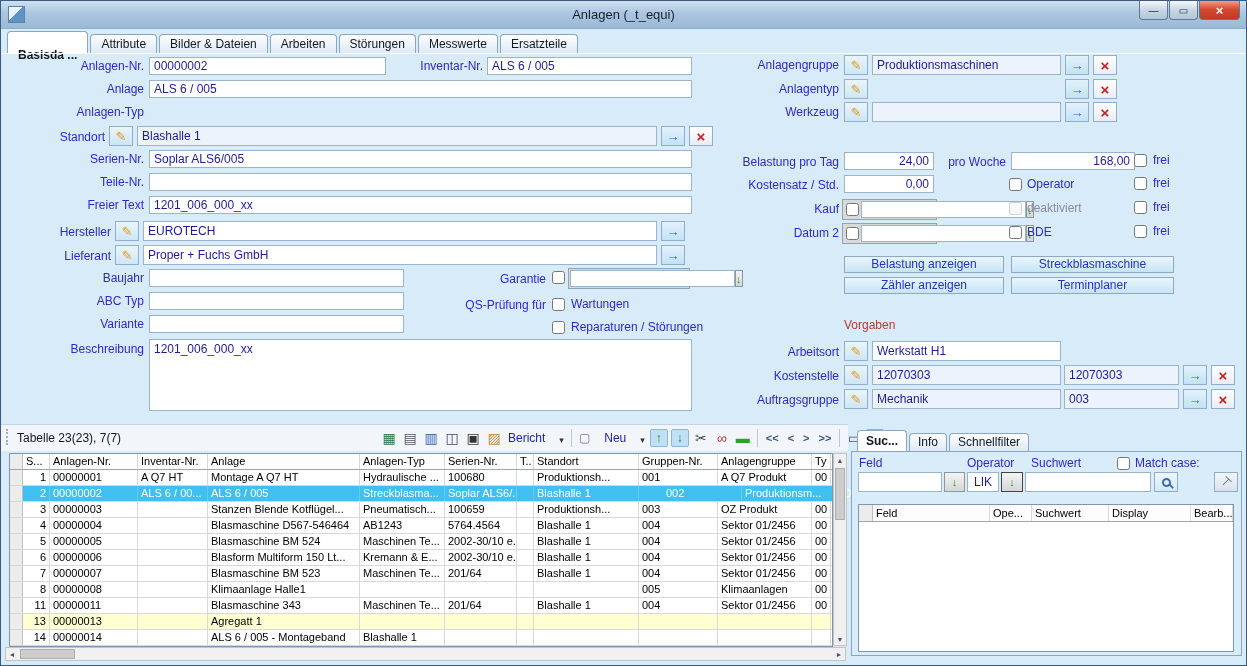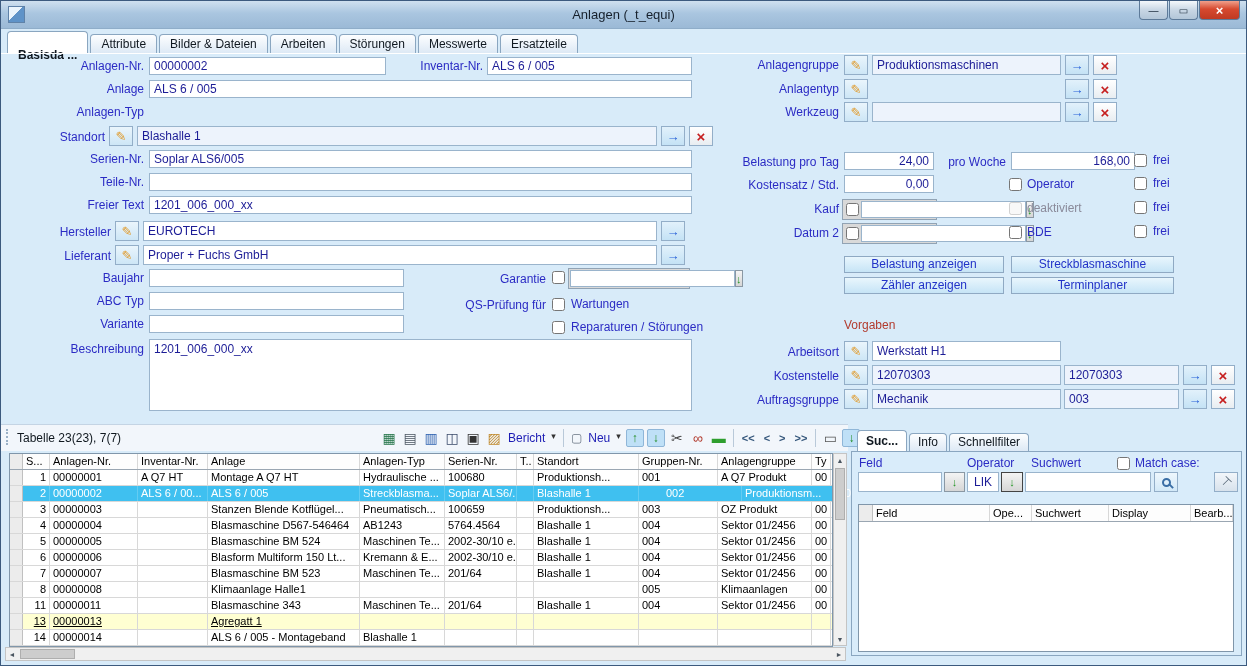--- a/index.html
+++ b/index.html
@@ -38,34 +38,34 @@
   .vorgaben{position:absolute;font-size:12px;color:#b23b2e;}
   .disabledlbl{color:#8a8a9a;}
   
   .toolband{position:absolute;left:0;top:423px;width:847px;height:27px;background:#f2f6fb;border-top:1px solid #c4d4e4;}
   .draghandle{position:absolute;left:5px;top:428px;width:3px;height:16px;border-left:2px dotted #9ab0c6;}
   .tbar-title{position:absolute;left:16px;top:430px;font-size:12px;color:#10181f;}
   .ticons{position:absolute;left:379px;top:426px;height:21px;display:flex;align-items:center;gap:3px;}
   .ticon{width:18px;height:18px;display:flex;align-items:center;justify-content:center;font-size:14px;cursor:pointer;}
   .ticon.btnbg{background:#bfe0f7;border:1px solid #8fb6d8;border-radius:2px;font-weight:bold;font-size:12px;}
   .tsep{width:1px;height:18px;background:#b9c9d9;margin:0 2px;}
-  .tbtn{display:flex;align-items:flex-start;gap:6px;font-size:12px;color:#1c1cb4;cursor:pointer;padding:0 2px;}
+  .tbtn{display:flex;align-items:flex-end;gap:14px;font-size:12px;color:#1c1cb4;cursor:pointer;padding:0 2px;}
   .tbtn .bicon{color:#6a7684;font-size:12px;}
   .tbtn .caret{color:#333;font-size:9px;}
   .tnav{font-size:11px;font-weight:bold;color:#33557a;padding:0 3px;cursor:pointer;}
   
   .maintable{position:absolute;left:8px;top:452px;width:824px;background:#fff;border:1px solid #8096aa;font-size:11px;color:#000;}
   .trow{display:flex;height:16px;border-bottom:1px solid #d8d8d8;background:#fff;white-space:nowrap;}
   .trow.thead{border-bottom:1px solid #9aa6b2;}
   .tcell{border-right:1px solid #d8d8d8;padding:1px 3px;overflow:hidden;flex:0 0 auto;}
   .thead .tcell{background:#fdfdfd;}
   .tmargin{flex:0 0 13px;background:#ececec;border-right:1px solid #c0c0c0;}
   .trow.sel{background:#3fc0f0;color:#fff;}
   .trow.sel .tcell{border-right-color:#64ccf2;}
-  .trow.hl{background:#ffffd2;text-decoration:underline;}
+  .trow.hl{background:#ffffd2;}
   
   .vscroll{position:absolute;left:832px;top:452px;width:14px;height:193px;background:#f0f0f0;border:1px solid #c4c4c4;}
   .hscroll{position:absolute;left:4px;top:646px;width:841px;height:14px;background:#f0f0f0;border:1px solid #c4c4c4;}
   .sarrow{position:absolute;font-size:7px;color:#4a5560;width:12px;height:12px;display:flex;align-items:center;justify-content:center;}
   .sthumb{position:absolute;background:#cdcdcd;border:1px solid #aeaeae;}
   
   .spanel{position:absolute;left:850px;top:450px;width:391px;height:205px;border:1px solid #8aa6c0;background:#d9ecfa;}
   .stabs{position:absolute;left:856px;top:429px;height:21px;display:flex;align-items:flex-end;gap:2px;}
   .stab{height:18px;padding:1px 8px 0 8px;background:linear-gradient(#fdfeff,#dde9f5);border:1px solid #8aa6c0;border-bottom:none;border-radius:4px 4px 0 0;font-size:12px;color:#101820;}
   .stab.active{background:#fff;font-weight:bold;height:21px;padding-top:3px;}

